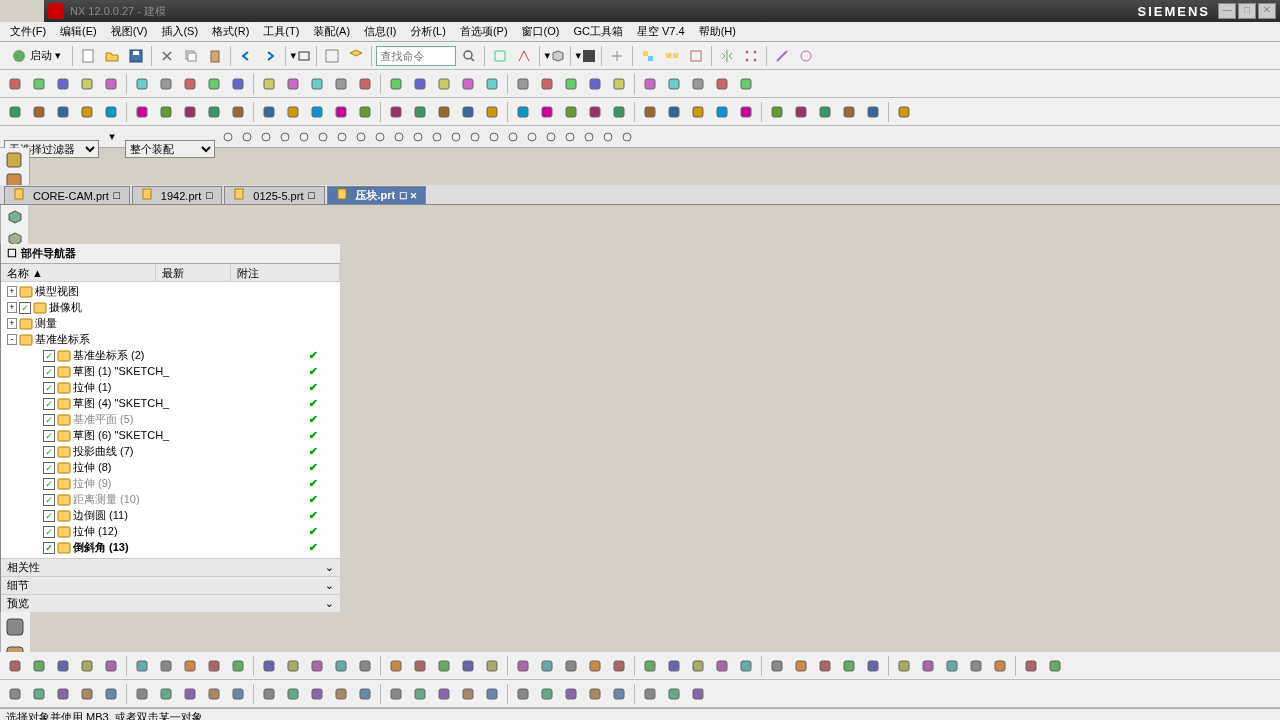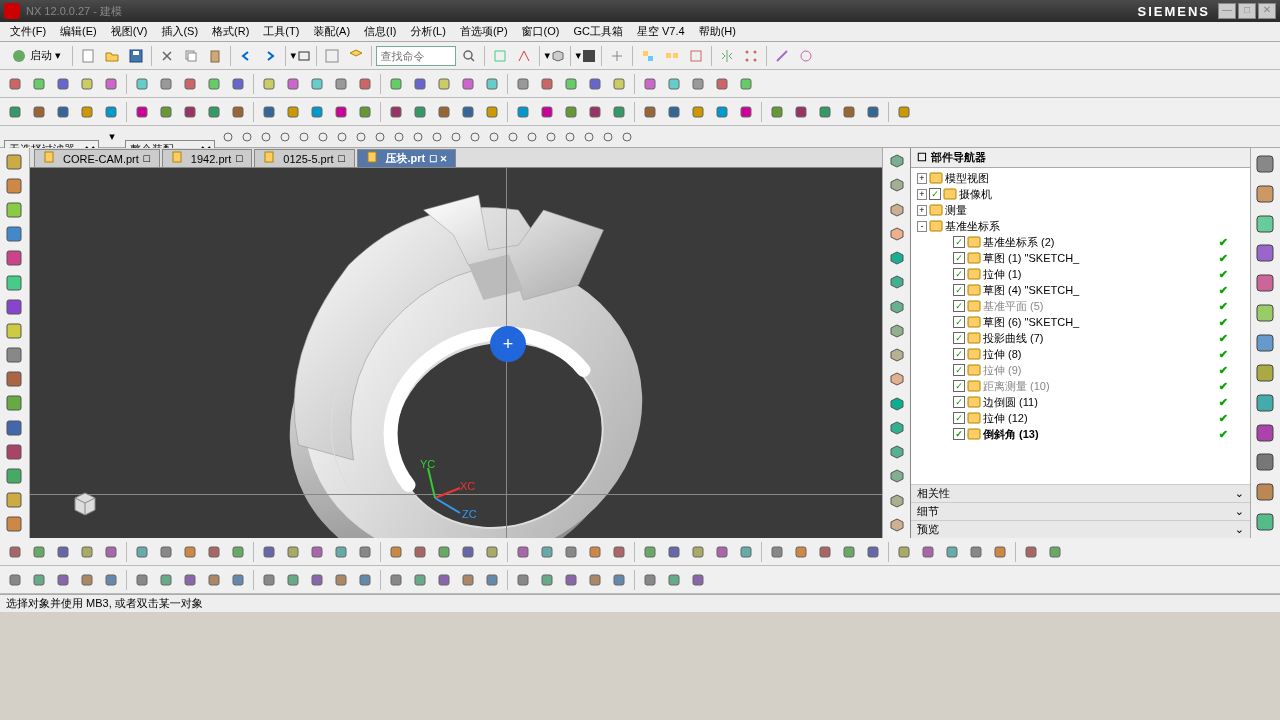--- a/index.html
+++ b/index.html
@@ -1,30 +1,30 @@
 <!DOCTYPE html>
 <html><head>
 <meta charset="utf-8">
 <style>
 *{margin:0;padding:0;box-sizing:border-box;font-family:"Microsoft YaHei",Arial,sans-serif;font-size:11px;}
 body{width:1280px;height:720px;background:#d4d0c8;overflow:hidden;}
-.titlebar{height:22px;background:linear-gradient(#4a4a4a,#2b2b2b);display:flex;align-items:center;padding:0 4px;color:#888;}
+.titlebar{height:22px;background:linear-gradient(#4a4a4a,#2b2b2b);display:flex;align-items:center;padding:0 4px;color:#888;margin-left:44px;}
 .titlebar .logo{width:16px;height:16px;background:#c00;border-radius:3px;margin-right:6px;}
 .titlebar .brand{margin-left:auto;color:#fff;font-weight:bold;font-size:13px;letter-spacing:2px;margin-right:8px;}
 .win-btns{display:flex;gap:2px;}
 .win-btn{width:18px;height:16px;background:#ccc;border:1px solid #888;text-align:center;line-height:12px;font-size:10px;cursor:pointer;}
 .menubar{height:20px;background:#eee;border-bottom:1px solid #aaa;display:flex;align-items:center;padding:0 4px;gap:2px;}
 .menu-item{padding:2px 6px;cursor:pointer;}
 .toolbar{height:28px;background:#f0f0f0;border-bottom:1px solid #bbb;display:flex;align-items:center;padding:0 4px;gap:2px;overflow:hidden;}
 .tb-btn{width:22px;height:22px;border:1px solid transparent;display:flex;align-items:center;justify-content:center;cursor:pointer;border-radius:2px;}
 .tb-sep{width:1px;height:20px;background:#bbb;margin:0 2px;}
 .tb-input{height:20px;border:1px solid #7a9;padding:0 4px;}
 .filter-bar{height:22px;background:#eee;border-bottom:1px solid #aaa;display:flex;align-items:center;padding:0 4px;gap:4px;}
 .filter-select{height:18px;border:1px solid #888;font-size:11px;margin-top:24px;}
-.main-area{display:flex;height:390px;}
+.main-area{display:flex;height:504px;flex-direction:column;}
 .left-toolbar{width:30px;background:#f0f0f0;border-right:1px solid #aaa;display:flex;flex-direction:column;padding:2px;gap:1px;overflow:hidden;}
 .left-btn{width:24px;height:24px;border:1px solid transparent;display:flex;align-items:center;justify-content:center;cursor:pointer;}
 .center-area{flex:1;display:flex;flex-direction:column;background:#999;}
 .tabs-bar{height:20px;background:#ddd;border-bottom:1px solid #888;display:flex;align-items:flex-end;padding-left:4px;}
 .tab{height:18px;padding:2px 8px;background:#ccc;border:1px solid #888;border-bottom:none;margin-right:2px;display:flex;align-items:center;gap:4px;cursor:pointer;font-size:10px;}
 .tab.active{background:#5577aa;color:#fff;font-weight:bold;}
 .tab .close{font-size:9px;}
 .viewport{flex:1;background:#3a3a3a;position:relative;overflow:hidden;}
 .model{position:absolute;left:50%;top:50%;transform:translate(-55%,-45%);}
 .cursor-dot{position:absolute;width:36px;height:36px;background:#2266dd;border-radius:50%;display:flex;align-items:center;justify-content:center;}
@@ -950,20 +950,25 @@
           <path d="M3 6l6-3 6 3v6l-6 3-6-3z" fill="#d0b090" stroke="#555"></path>
         </svg>
       </div>
     </div>
 
   <div class="right-panel">
     <div class="panel-header">
       <span>☐</span>
       <span>部件导航器</span>
     </div>
+    <div class="tree-header">
+      <div class="tree-col" style="width:155px">名称 ▲</div>
+      <div class="tree-col" style="width:75px">最新</div>
+      <div class="tree-col" style="flex:1">附注</div>
+    </div>
     <div class="tree-body" id="treebody">
         <div class="tree-row" style="padding-left: 4px;">
           <span style="width:10px;text-align:center;border:1px solid #888;font-size:9px;line-height:9px;">+</span>
           <span class="tree-icon">
             <svg width="14" height="14">
               <rect x="1" y="2" width="12" height="10" fill="#fc6" stroke="#a80" rx="1"></rect>
             </svg>
           </span>
           <span style="color:#000">模型视图</span>
         </div>

